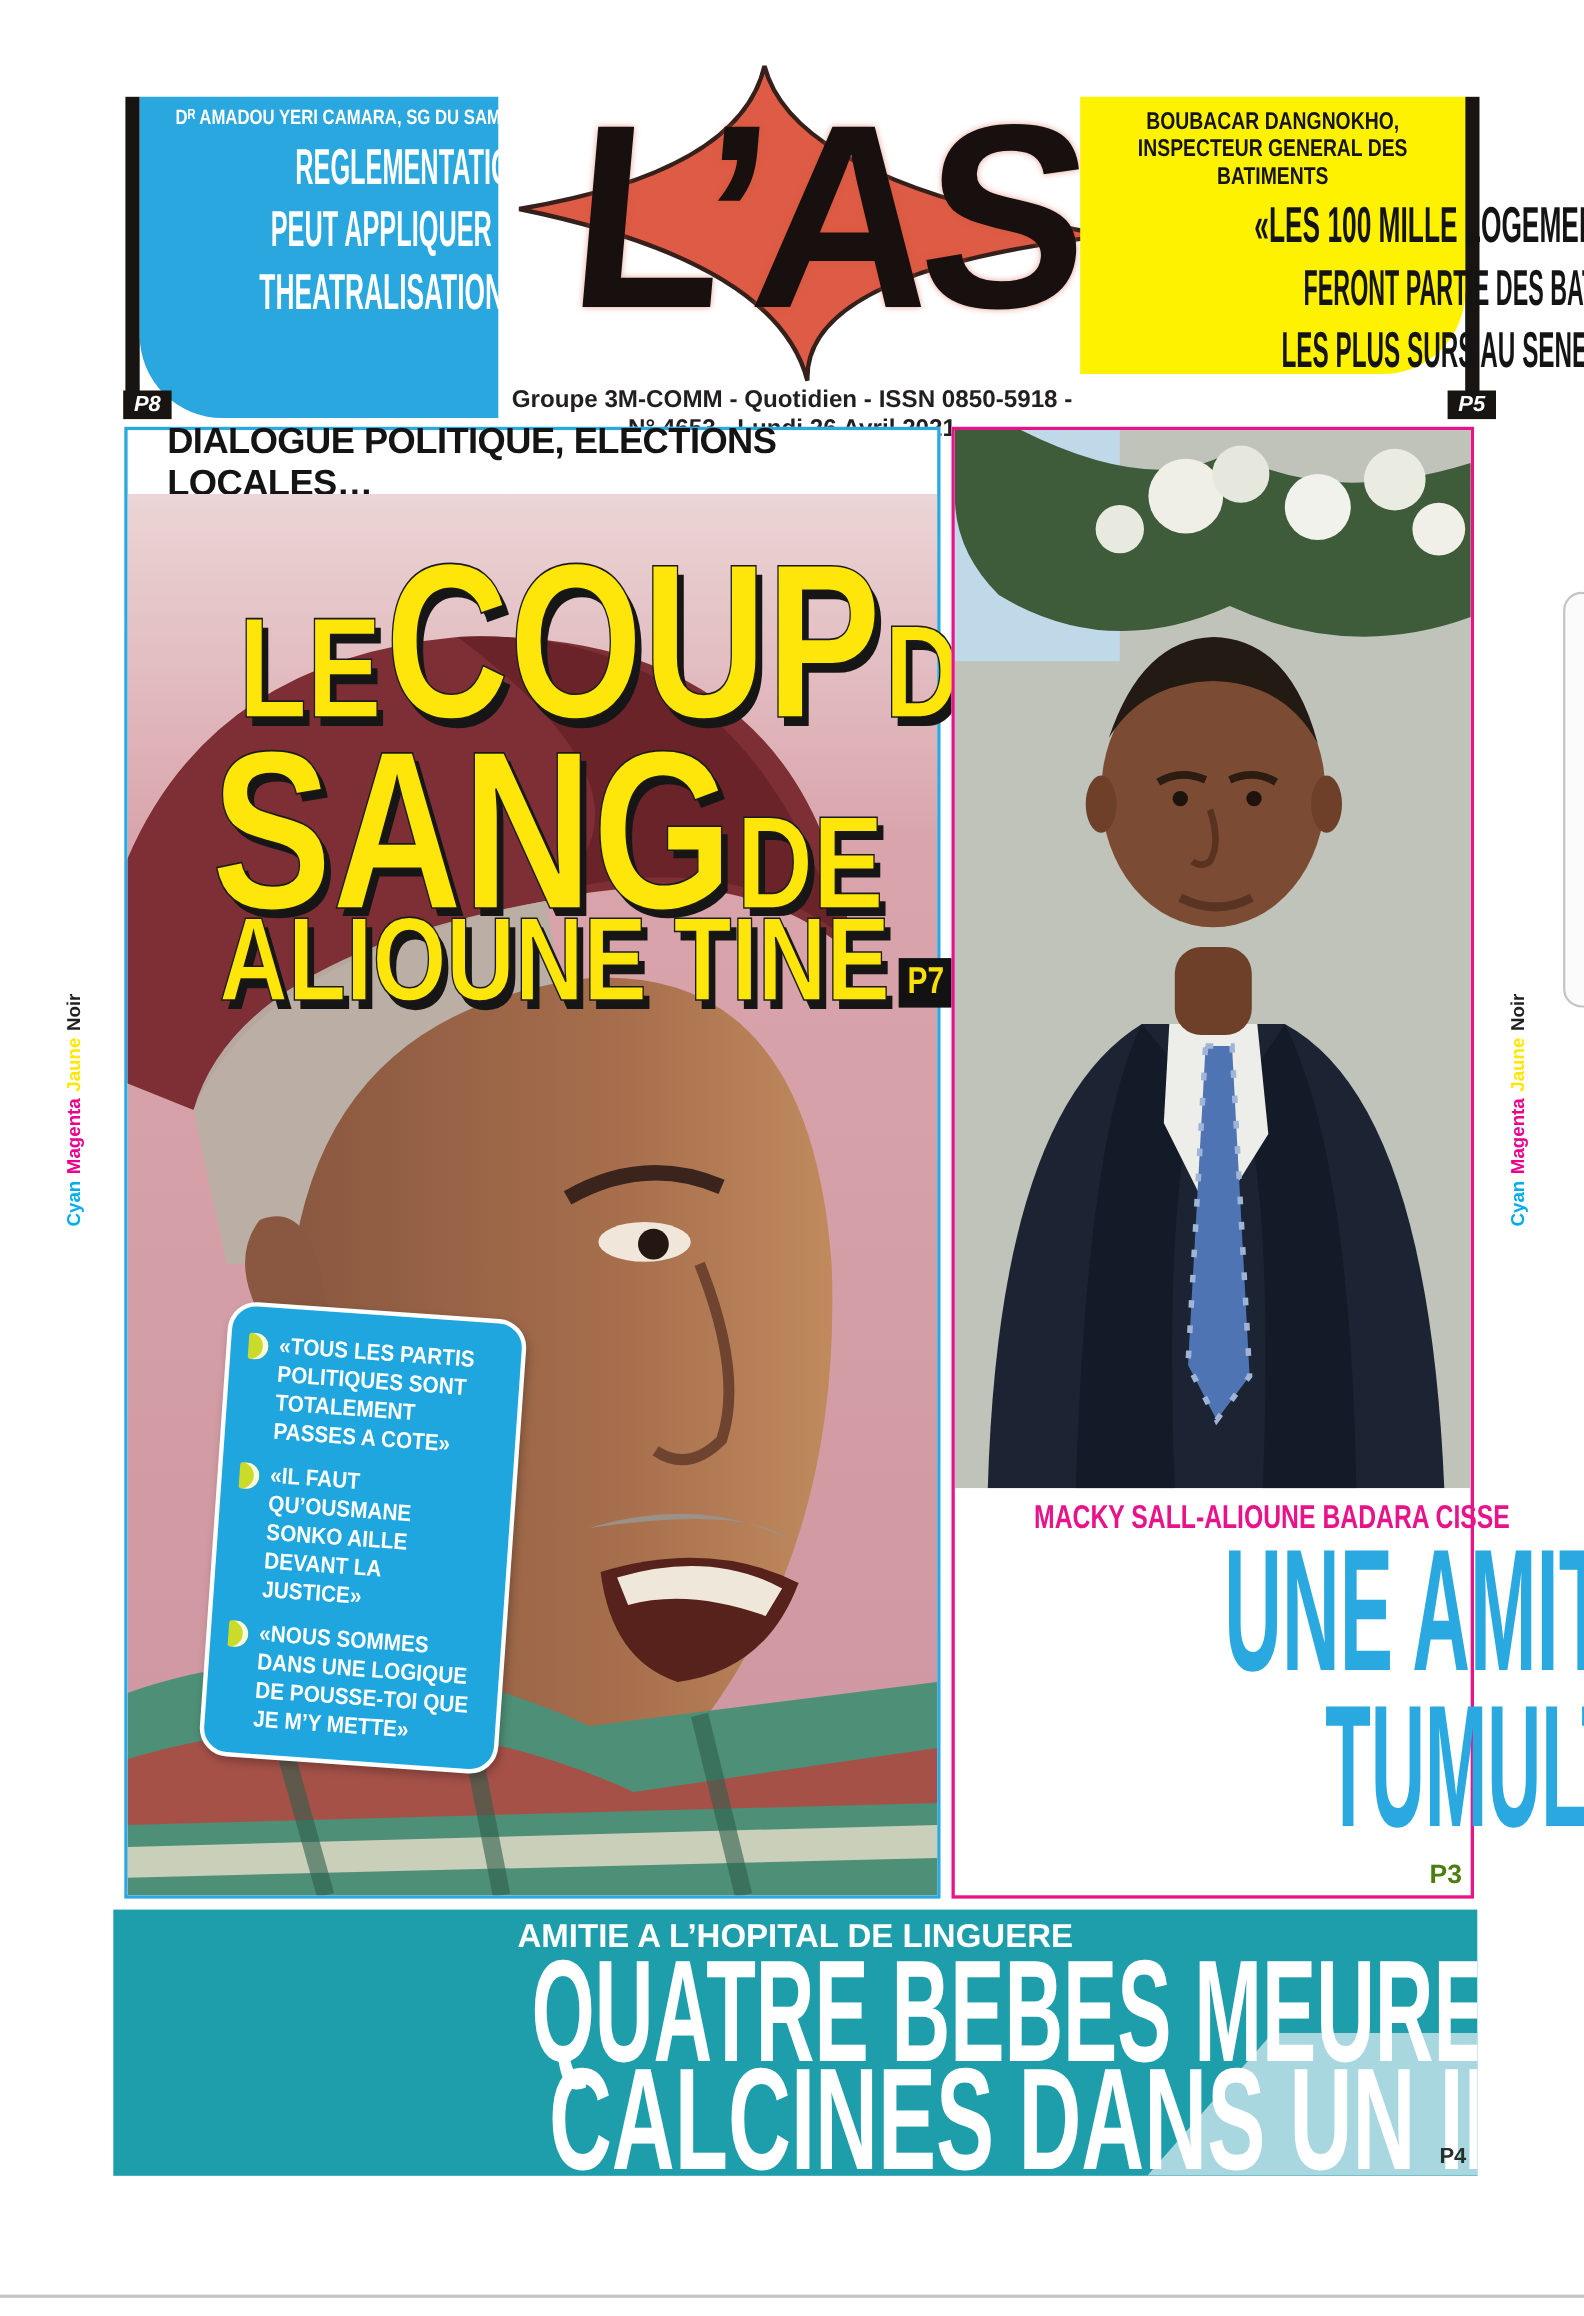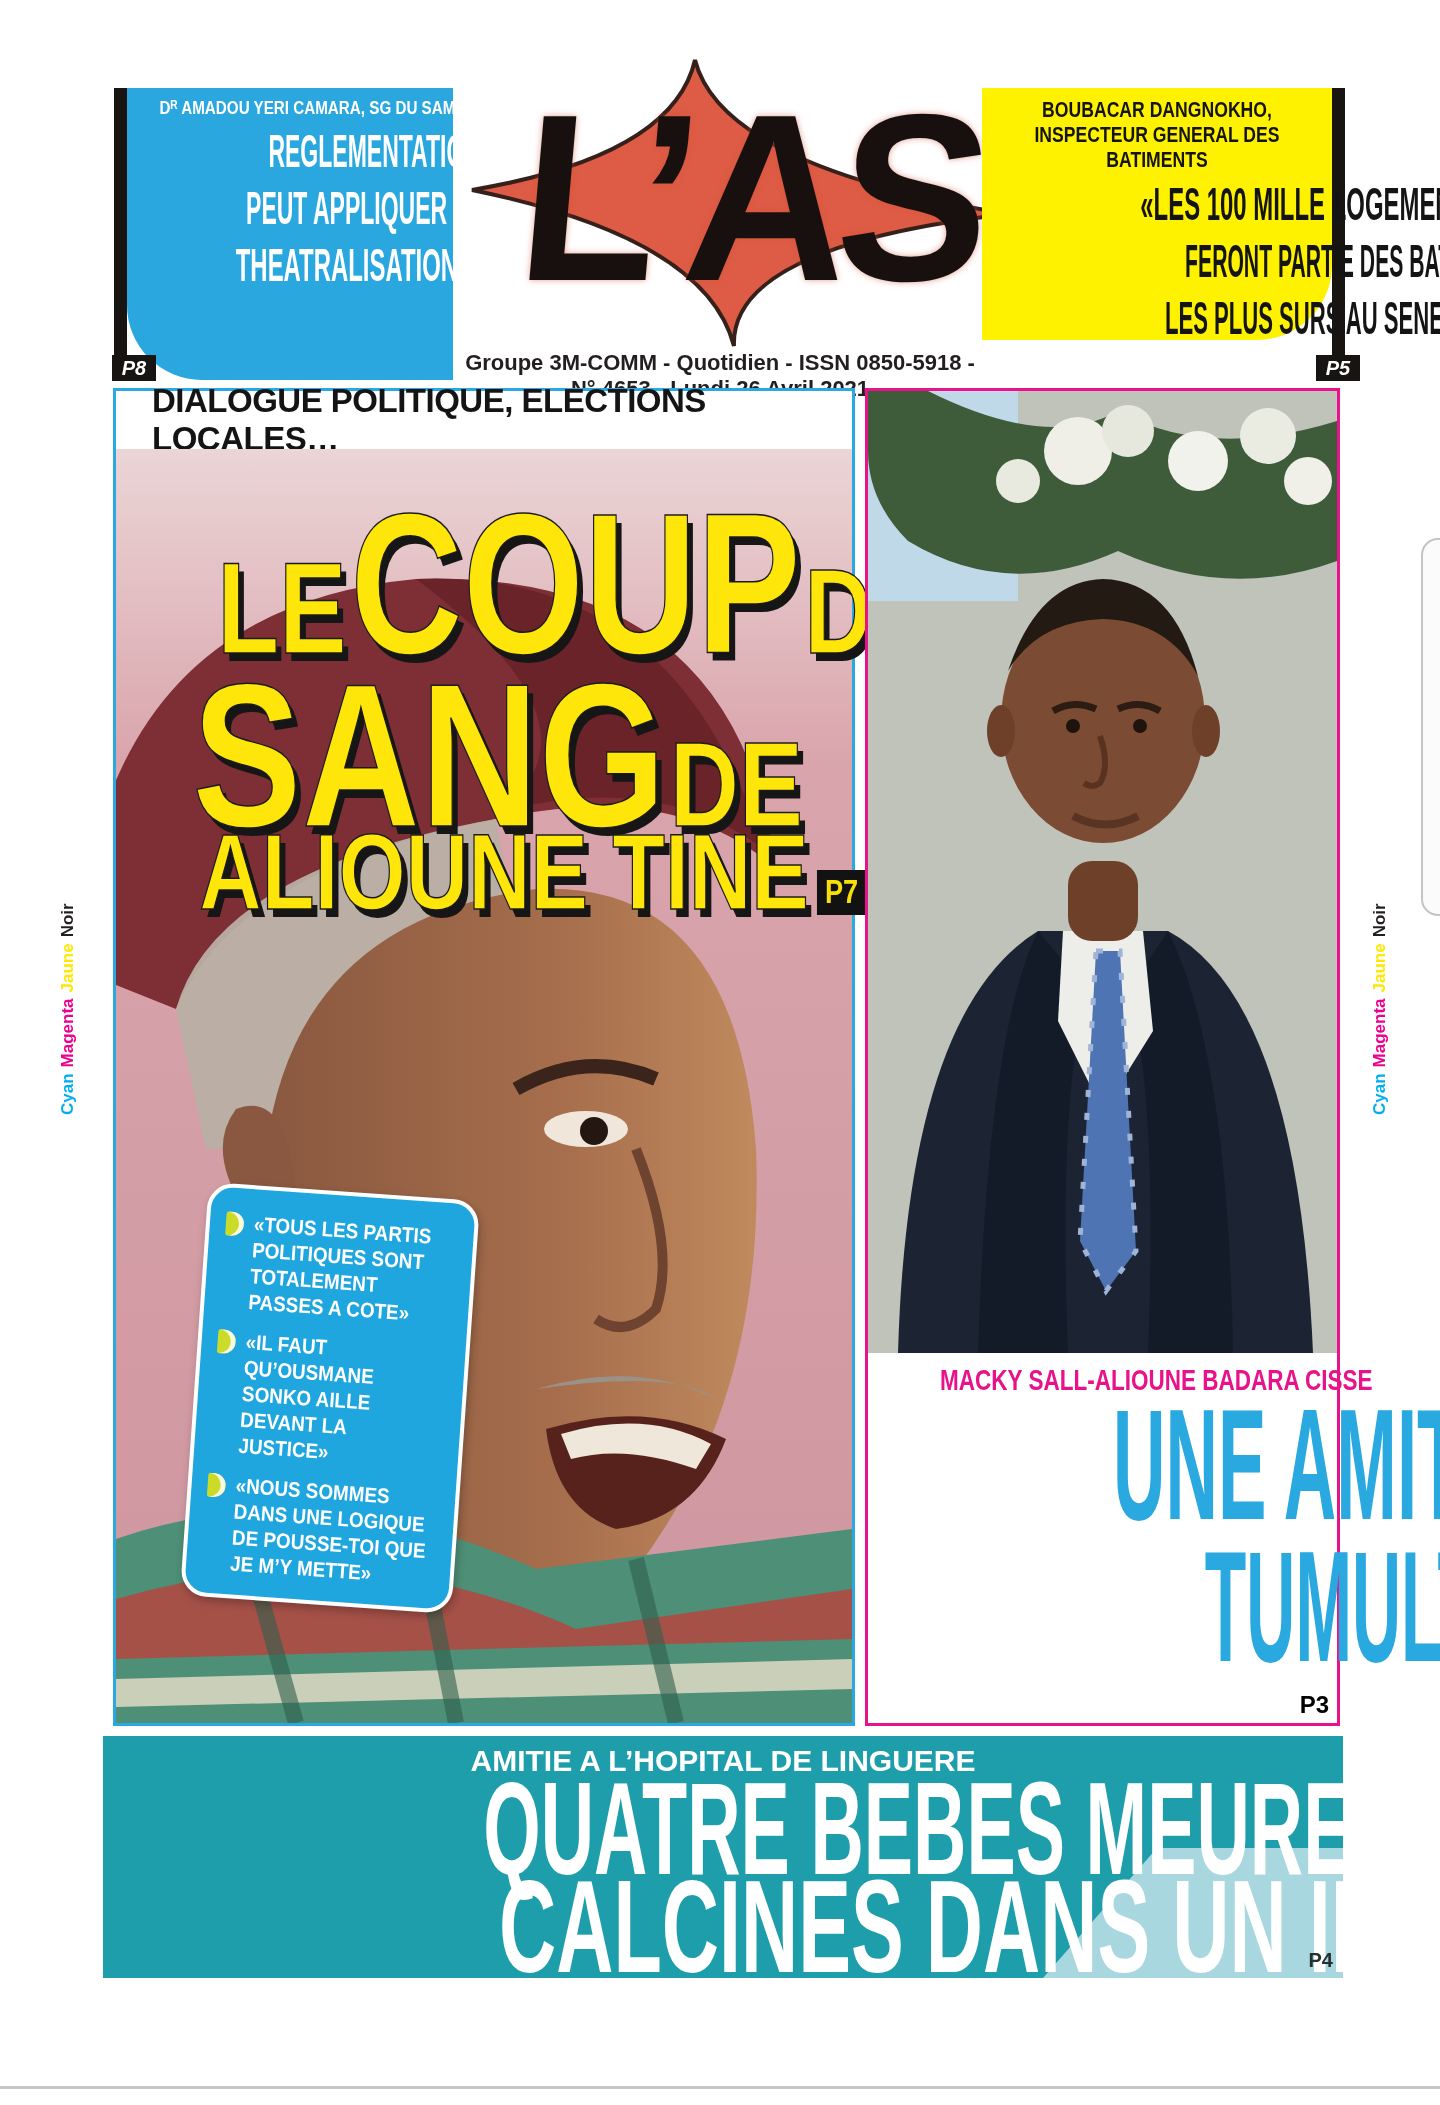--- a/index.html
+++ b/index.html
@@ -66,21 +66,21 @@
   .article-right{left:865px;top:388px;width:475px;height:1338px;border:3px solid #E8138A;
                  box-sizing:border-box;background:#fff;}
   .second-photo{position:absolute;left:0;top:0;width:469px;height:962px;}
   .second-kicker{position:absolute;left:0;top:972px;width:100%;text-align:center;color:#E8138A;
                  font-weight:bold;font-size:30px;white-space:nowrap;}
   .second-kicker>span{display:inline-block;transform:scaleX(.75);transform-origin:center;}
   .second-hl{position:absolute;left:0;top:1002px;width:100%;text-align:center;color:#29A9E0;
              font-weight:bold;font-size:158px;line-height:142px;}
   .second-hl .ln{display:block;white-space:nowrap;}
   .second-hl .ln>span{display:inline-block;transform:scaleX(var(--sx,.44));transform-origin:center;}
-  .pref3{position:absolute;right:8px;bottom:4px;color:#000000;font-weight:bold;font-size:24px;}
+  .pref3{position:absolute;right:8px;bottom:4px;color:#4d7c0f;font-weight:bold;font-size:24px;}
 
   
   .banner{left:103px;top:1736px;width:1240px;height:242px;background:#1E9EAB;overflow:hidden;
           text-align:center;color:#fff;}
   .banner-corner{position:absolute;right:0;bottom:0;width:300px;height:130px;background:#A9D7DF;
                  clip-path:polygon(38% 0,100% 0,100% 100%,0 100%);}
   .banner-kicker{margin-top:8px;font-size:30px;font-weight:bold;position:relative;z-index:2;}
   .banner-hl{font-size:132px;line-height:98px;font-weight:bold;white-space:nowrap;position:relative;z-index:2;}
   .banner-hl>span{display:inline-block;transform:scaleX(var(--sx,.58));transform-origin:center;}
   .b1{margin-top:2px;} 

